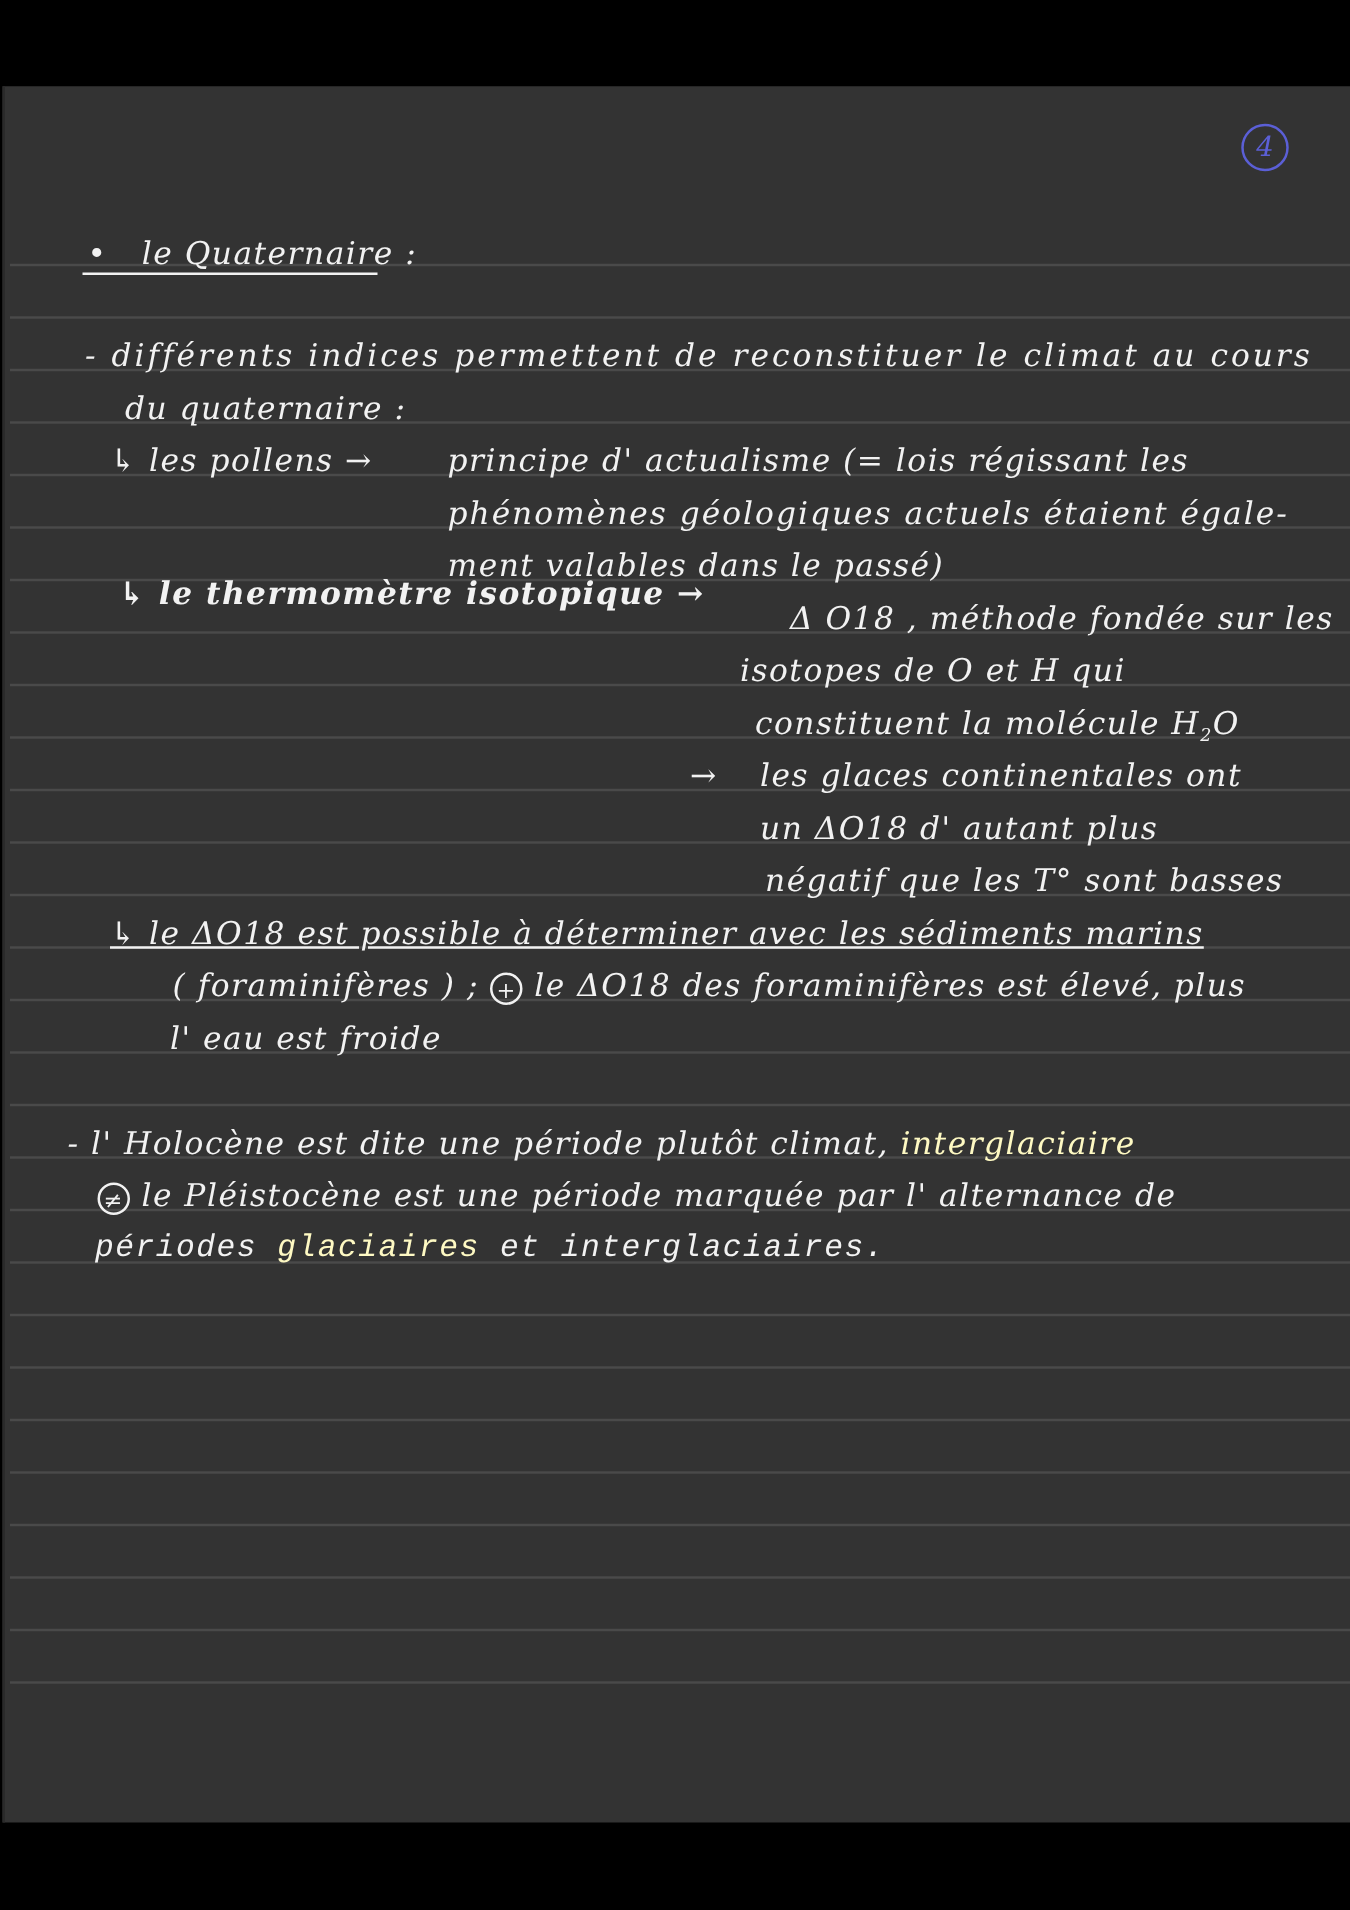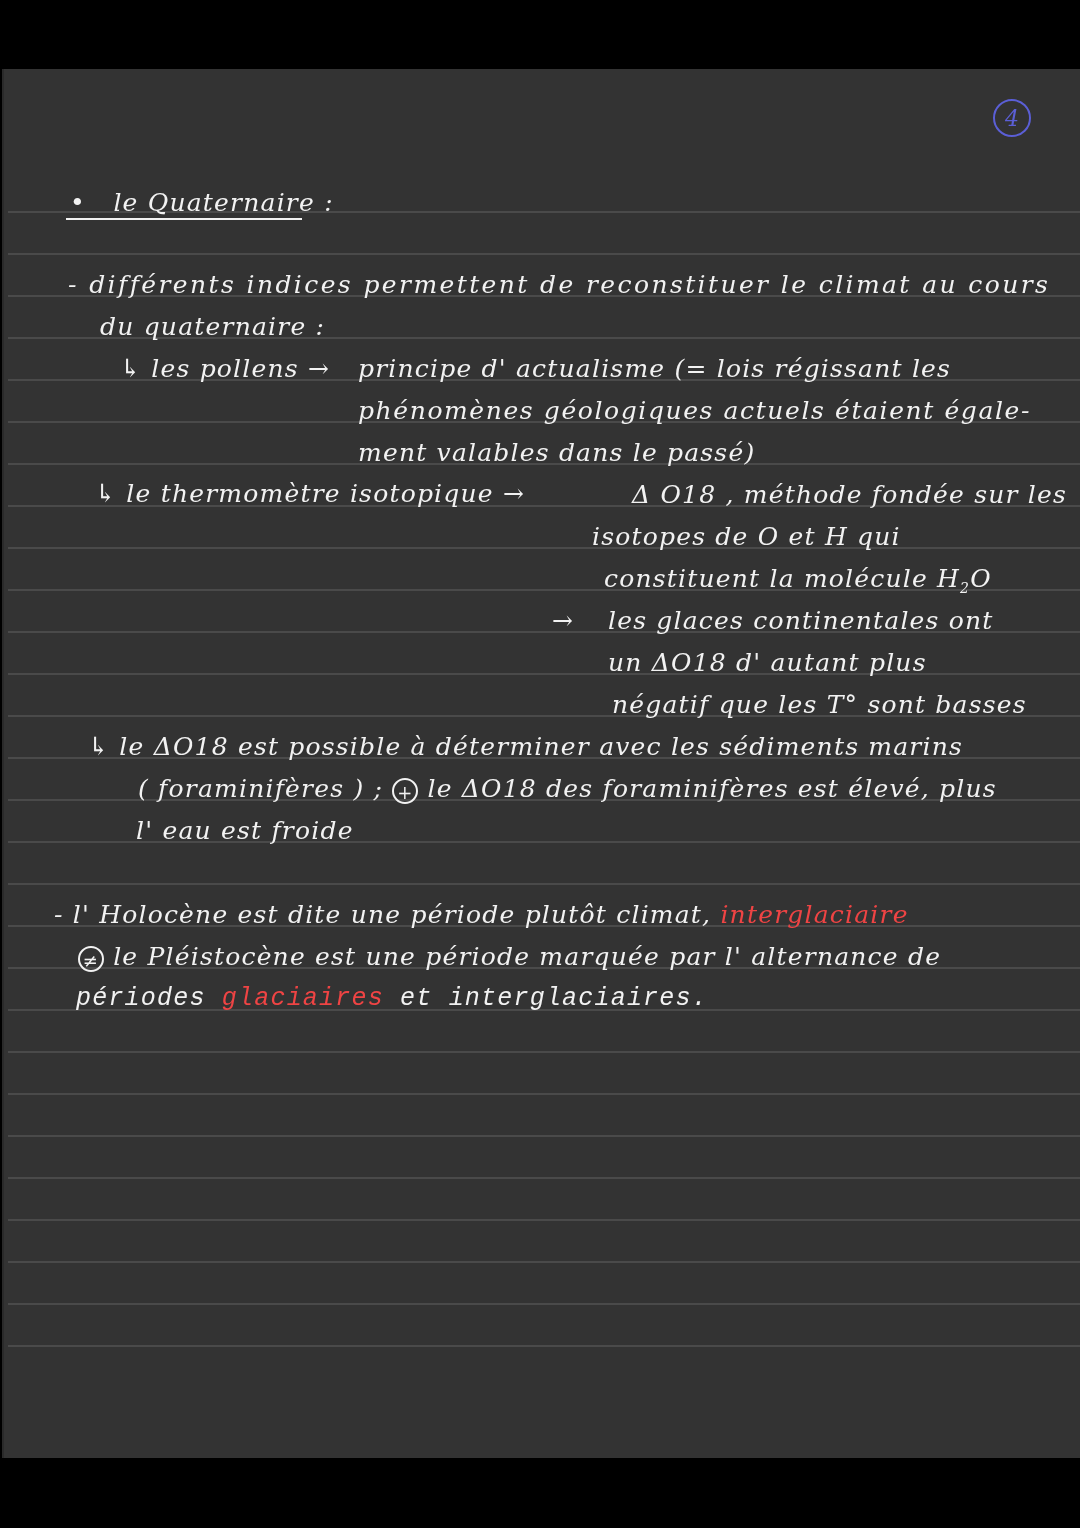--- a/index.html
+++ b/index.html
@@ -12,21 +12,21 @@
       background: #333333;
       border-left: 2px solid #2a2a2a;
     }
     .rule {
       position: absolute; left: 4px; right: 0; height: 2px; background: #4a4a4a;
     }
     .line {
       position: absolute; color: #f2f2f2; font-style: italic;
       font-size: 25px; white-space: nowrap; letter-spacing: 1.2px;
     }
-    .hl { color: #ef4444; }
+    .hl { color: #fef9c3; }
     .page-num {
       position: absolute; left: 993px; top: 99px; width: 38px; height: 38px;
       border: 2px solid #5b5fd6; border-radius: 50%;
       color: #5b5fd6; font-size: 22px; font-style: italic;
       display: flex; align-items: center; justify-content: center;
       box-sizing: border-box;
     }
     .heading-underline {
       position: absolute; left: 66px; top: 218px; width: 236px; height: 2px; background: #f2f2f2;
     }
@@ -79,37 +79,37 @@
 
 <div class="line" style="left:42px; top:188px;margin-left:28px;">
   <span>•</span>&nbsp;&nbsp;
   <span>le Quaternaire :</span>
 </div>
 <div class="heading-underline"></div>
 
 <div class="line" style="left:68px; top:270px; letter-spacing:2.4px;">- différents indices permettent de reconstituer le climat au cours</div>
 <div class="line" style="left:100px; top:312px;">du quaternaire :</div>
 
-<div class="line" style="left:120px; top:354px;">↳ les pollens →</div>
+<div class="line" style="left:88px; top:354px;">↳ les pollens →</div>
 <div class="line" style="left:358px; top:354px;">principe d' actualisme (= lois régissant les</div>
 <div class="line" style="left:358px; top:396px; letter-spacing:1.6px;">phénomènes géologiques actuels étaient égale-</div>
 <div class="line" style="left:358px; top:438px;">ment valables dans le passé)</div>
 
-<div class="line" style="left:95px; top:479px;">↳ le thermomètre isotopique →</div>
+<div class="line" style="left:95px; top:460px;font-weight:bold;">↳ le thermomètre isotopique →</div>
 <div class="line" style="left:632px; top:480px;text-align:right;">Δ O18 , méthode fondée sur les</div>
 <div class="line" style="left:592px; top:522px;">isotopes de O et H qui</div>
 <div class="line" style="left:604px; top:564px;">
   <span>constituent la molécule H</span><span class="sub">2</span><span>O</span>
 </div>
 <div class="line" style="left:552px; top:606px;">→</div>
 <div class="line" style="left:608px; top:606px;">les glaces continentales ont</div>
 <div class="line" style="left:608px; top:648px;">un ΔO18 d' autant plus</div>
 <div class="line" style="left:612px; top:690px;">négatif que les T° sont basses</div>
 
-<div class="line" style="left:88px; top:732px;">↳ le ΔO18 est possible à déterminer avec les sédiments marins</div>
+<div class="line" style="left:88px; top:732px;text-decoration:underline;">↳ le ΔO18 est possible à déterminer avec les sédiments marins</div>
 <div class="line" style="left:138px; top:774px;">
   <span>( foraminifères ) ;</span>
   <span class="circled">+</span>
   <span>le ΔO18 des foraminifères est élevé, plus</span>
 </div>
 <div class="line" style="left:136px; top:816px;">l' eau est froide</div>
 
 <div class="line" style="left:54px; top:900px;">
   <span>- l' Holocène est dite une période plutôt climat,</span>
   <span class="hl">interglaciaire</span>

